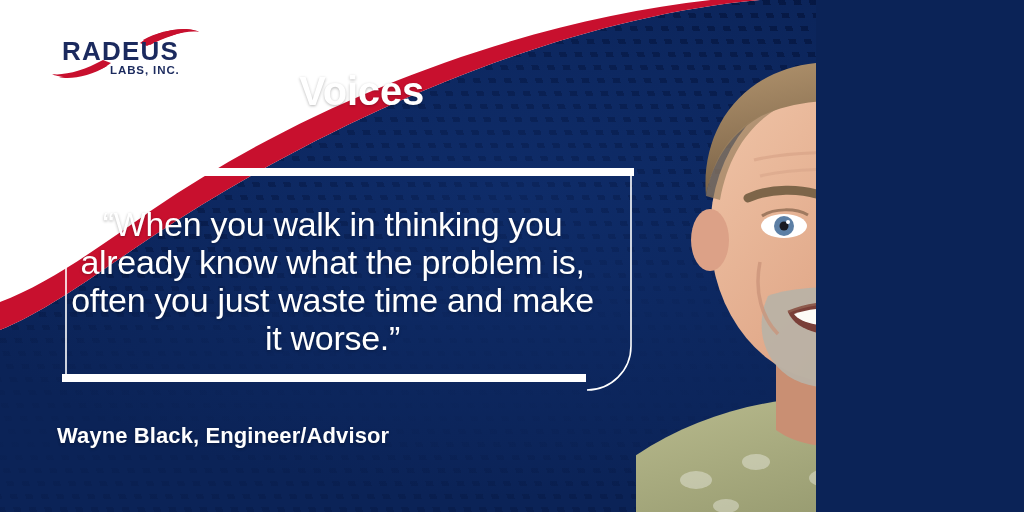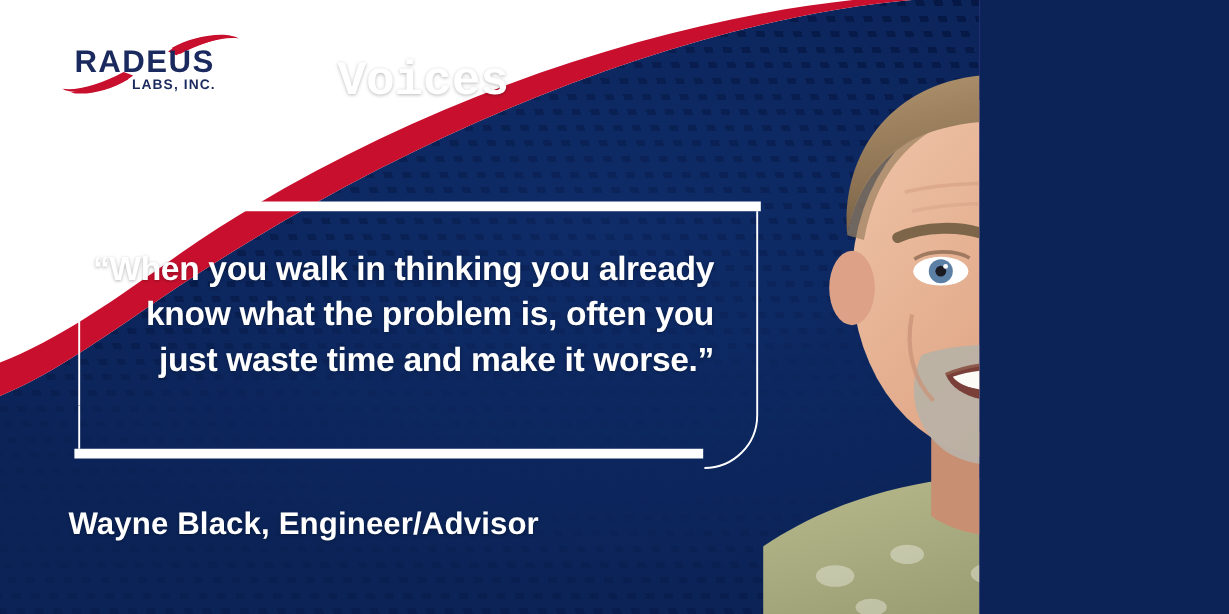--- a/index.html
+++ b/index.html
@@ -8,21 +8,21 @@
     font-family:"Liberation Sans", sans-serif;
     background:#0b2357;
     overflow:hidden;
   }
 
   #card {
     position:relative;
     width:816px;
     height:512px;
     overflow:hidden;
-    background:#8b5cf6;
+    background:#c2410c;
   }
 
   
   .bg-base { position:absolute; inset:0; background:#0b2357; }
 
   .bg-dots {
     position:absolute; inset:0;
     background-image:
       repeating-linear-gradient(255deg,
         rgba(5,20,60,.95) 0px, rgba(5,20,60,.95) 7px,
@@ -55,59 +55,58 @@
   .wedge svg { display:block; }
 
   
   .logo { position:absolute; left:47px; top:26px; width:165px; height:58px; }
   .logo svg { display:block; }
 
   
   .headline {
     position:absolute;
     right:392px;
-    top:47px;
+    top:70px;
     text-align:right;
     color:#ffffff;
     font-size:40px;
     line-height:43px;
     font-weight:700;
     letter-spacing:-.2px;
     text-shadow:0 1px 3px rgba(0,0,0,.28);
     white-space:nowrap;
-    font-family:Liberation Mono, monospace;
   }
   .headline .l2 { display:block; }
 
   
   .qframe { position:absolute; left:62px; top:168px; width:572px; height:222px; }
   .qframe svg { display:block; overflow:visible; }
 
   
   .quote {
     position:absolute;
     left:70px;
     top:205px;
     width:525px;
-    text-align:right;
+    text-align:center;
     color:#ffffff;
-    font-size:28px;
+    font-size:34px;
     line-height:38px;
-    font-weight:700;
+    font-weight:400;
     letter-spacing:-.3px;
     text-shadow:0 1px 3px rgba(0,0,0,.3);
   }
 
   
   .attrib {
     position:absolute;
     left:57px;
     top:421px;
     color:#ffffff;
-    font-size:26px;
+    font-size:22px;
     line-height:30px;
     font-weight:700;
     letter-spacing:.1px;
     text-shadow:0 1px 3px rgba(0,0,0,.3);
   }
 
   
   .portrait { position:absolute; left:636px; top:0; width:388px; height:512px; }
   .portrait svg { display:block; }
 </style>

